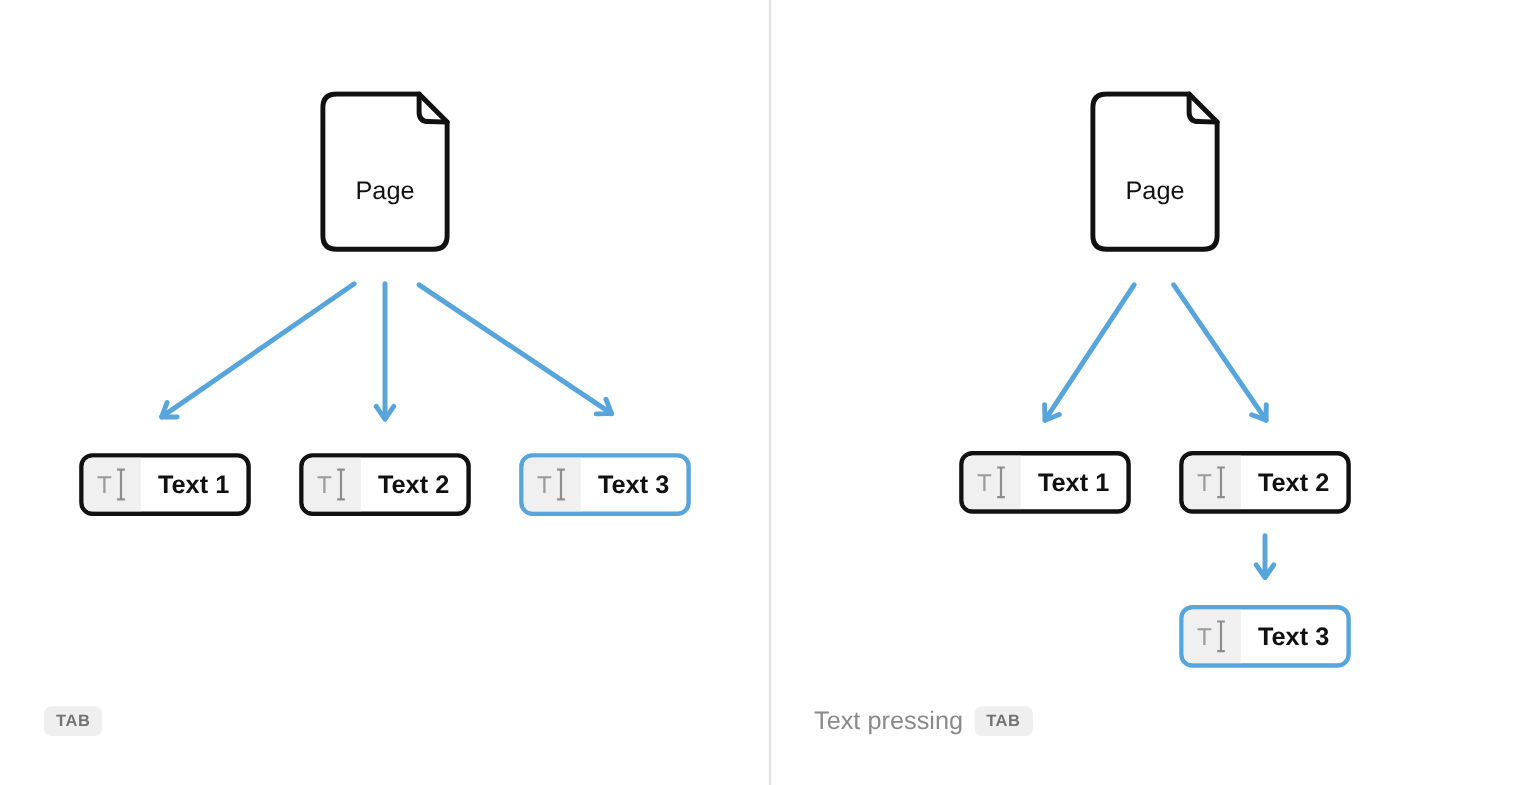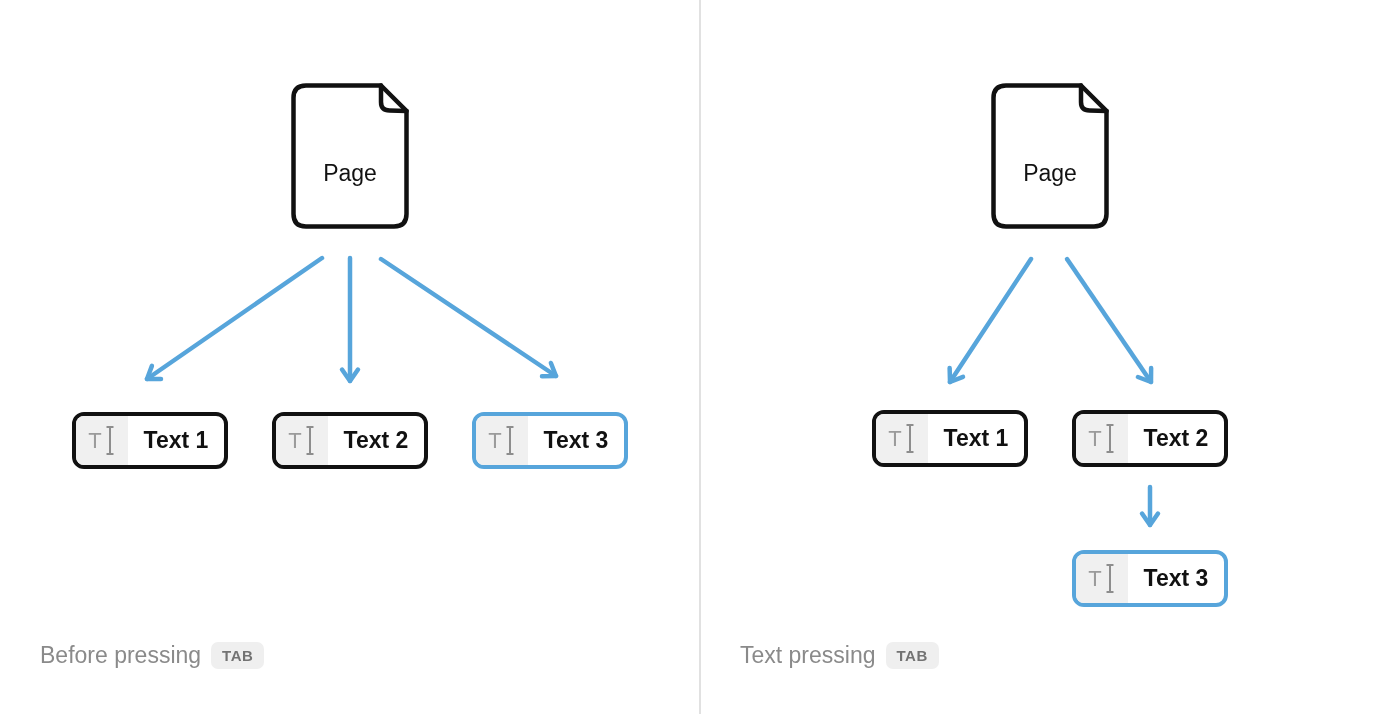--- a/index.html
+++ b/index.html
@@ -125,21 +125,20 @@
         <svg class="ibeam" width="12" height="31" viewBox="0 0 12 31">
           <line x1="2.5" y1="2" x2="9.5" y2="2"></line>
             <line x1="6" y1="2" x2="6" y2="29"></line>
             <line x1="2.5" y1="29" x2="9.5" y2="29"></line>
         </svg>
       </span>
       <span class="label-area">Text 3</span>
     </div>
 
     <div class="caption" style="left:40px">
-      <span class="caption-text">Before pressing</span>
       <kbd class="key">TAB</kbd>
     </div>
   </section>
 
   <section>
     <div class="page-icon" style="left:991px;top:83px">
       <svg width="118" height="146" viewBox="0 0 118 146">
         <path class="page-outline" stroke-linejoin="miter" d="M 90 2.5 L 115.5 28 L 115.5 131 Q 115.5 143.5 103 143.5 L 15 143.5 Q 2.5 143.5 2.5 131 L 2.5 15 Q 2.5 2.5 15 2.5 Z"></path>
         <path class="page-outline" stroke-linecap="round" d="M 90 2.5 L 90 19 Q 90 27.5 98.5 27.5 L 115.5 28"></path>
       </svg>

